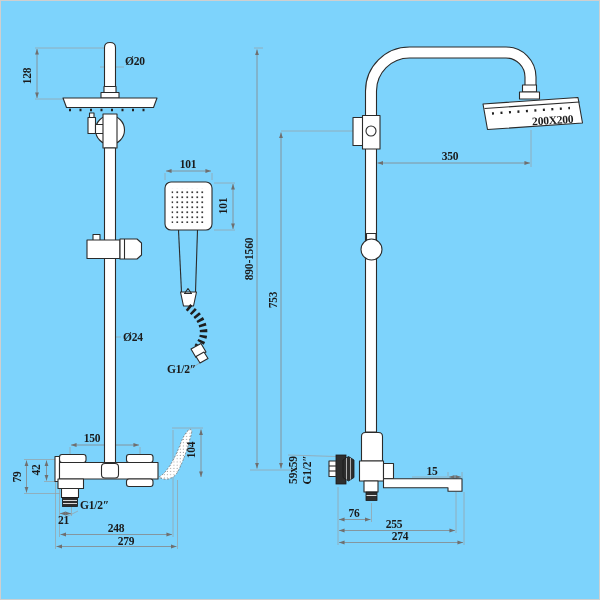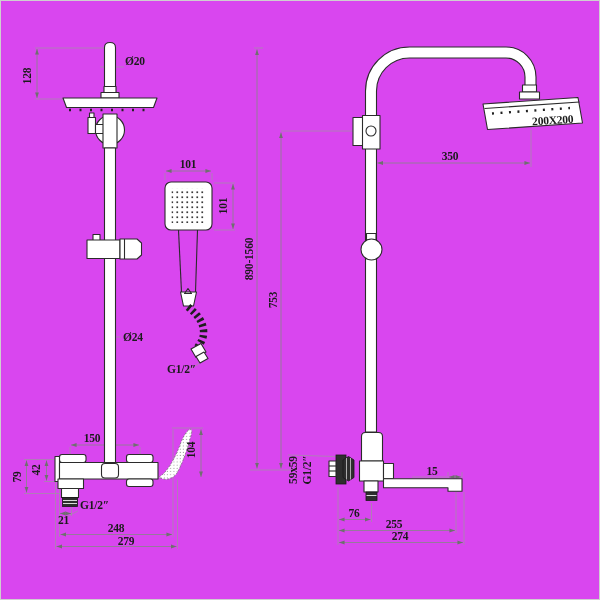--- a/index.html
+++ b/index.html
@@ -1,16 +1,16 @@
 <!DOCTYPE html>
 <html><head>
 <meta charset="utf-8">
 <style>
   html,body{margin:0;padding:0;background:#fff;}
-  .canvas{position:relative;width:600px;height:600px;background:#d946ef;overflow:hidden;
+  .canvas{position:relative;width:600px;height:600px;background:#7dd3fc;overflow:hidden;
           font-family:"Liberation Serif",serif;}
   svg{position:absolute;left:0;top:0;}
   .obj{fill:none;stroke:#2b2b2b;stroke-width:1.1;stroke-linejoin:round;}
   .objf{fill:#ffffff;stroke:#2b2b2b;stroke-width:1.1;stroke-linejoin:round;}
   .dark{fill:#2e2e2e;stroke:#1a1a1a;stroke-width:.8;}
   .dim{stroke:#878787;stroke-width:.8;fill:none;}
   .ext{stroke:#9a9a9a;stroke-width:.65;fill:none;}
   .noz{stroke:#222;stroke-width:2.4;fill:none;}
   .rib{stroke:#1e1e1e;stroke-width:7.5;fill:none;stroke-dasharray:2.6,3;}
   .hatch{fill:url(#hpat);stroke:#6f6f6f;stroke-width:.7;stroke-dasharray:2,1.6;}

